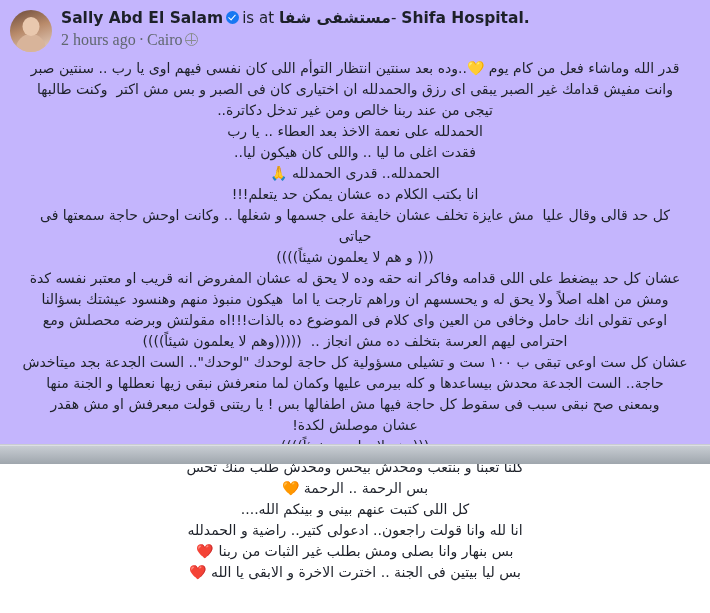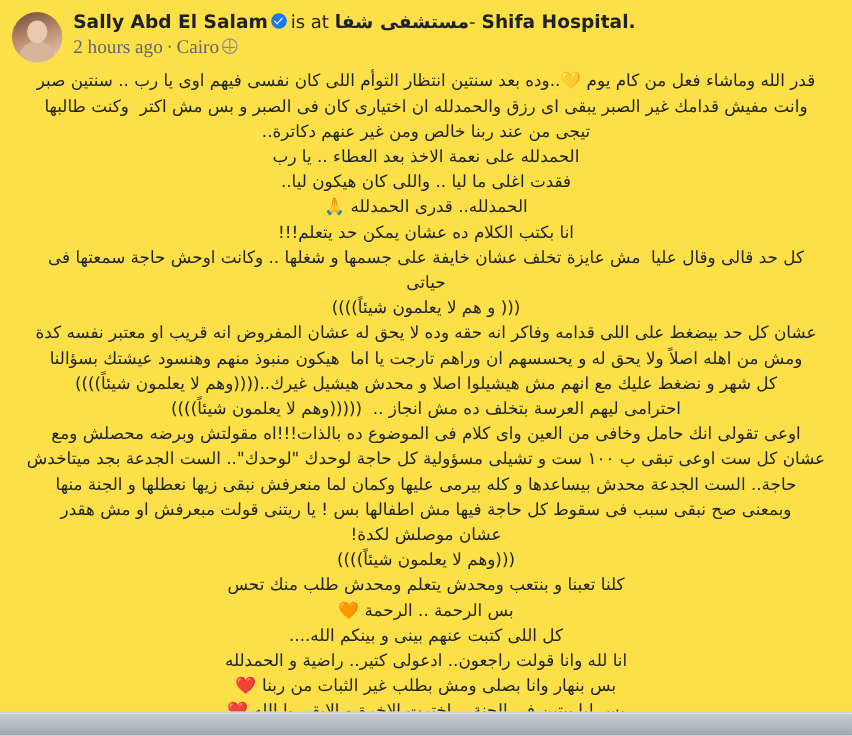--- a/index.html
+++ b/index.html
@@ -9,22 +9,22 @@
   }
   body {
     font-family: "DejaVu Sans", "Liberation Sans", sans-serif;
     width: 710px;
     height: 613px;
     overflow: hidden;
     position: relative;
   }
   .post {
     width: 710px;
-    height: 613px;
-    background: #fde047;
+    height: 464px;
+    background: #c4b5fd;
     box-sizing: border-box;
     position: relative;
   }
   
   .post-header {
     display: flex;
     align-items: flex-start;
     padding: 8px 10px 4px 10px;
     box-sizing: border-box;
   }
@@ -207,39 +207,38 @@
       </div>
       <div class="meta-line">
         <span>2 hours ago</span><span class="meta-dot">·</span><span>Cairo</span><span class="globe-icon"></span>
       </div>
     </div>
   </div>
 
   <div class="post-body">
     <p class="pl">قدر الله وماشاء فعل من كام يوم 💛..وده بعد سنتين انتظار التوأم اللى كان نفسى فيهم اوى يا رب .. سنتين صبر</p>
     <p class="pl">وانت مفيش قدامك غير الصبر يبقى اى رزق والحمدلله ان اختيارى كان فى الصبر و بس مش اكتر  وكنت طالبها</p>
-    <p class="pl">تيجى من عند ربنا خالص ومن غير عنهم دكاترة..</p>
+    <p class="pl">تيجى من عند ربنا خالص ومن غير تدخل دكاترة..</p>
     <p class="pl">الحمدلله على نعمة الاخذ بعد العطاء .. يا رب</p>
     <p class="pl">فقدت اغلى ما ليا .. واللى كان هيكون ليا..</p>
     <p class="pl">الحمدلله.. قدرى الحمدلله 🙏</p>
     <p class="pl">انا بكتب الكلام ده عشان يمكن حد يتعلم!!!</p>
     <p class="pl">كل حد قالى وقال عليا  مش عايزة تخلف عشان خايفة على جسمها و شغلها .. وكانت اوحش حاجة سمعتها فى</p>
     <p class="pl">حياتى</p>
     <p class="pl">((( و هم لا يعلمون شيئاً))))</p>
     <p class="pl">عشان كل حد بيضغط على اللى قدامه وفاكر انه حقه وده لا يحق له عشان المفروض انه قريب او معتبر نفسه كدة</p>
     <p class="pl">ومش من اهله اصلاً ولا يحق له و يحسسهم ان وراهم تارجت يا اما  هيكون منبوذ منهم وهنسود عيشتك بسؤالنا</p>
-    <p class="pl">كل شهر و نضغط عليك مع انهم مش هيشيلوا اصلا و محدش هيشيل غيرك..((((وهم لا يعلمون شيئاً))))</p>
+    <p class="pl">اوعى تقولى انك حامل وخافى من العين واى كلام فى الموضوع ده بالذات!!!اه مقولتش وبرضه محصلش ومع</p>
     <p class="pl">احترامى ليهم العرسة بتخلف ده مش انجاز ..  (((((وهم لا يعلمون شيئاً))))</p>
-    <p class="pl">اوعى تقولى انك حامل وخافى من العين واى كلام فى الموضوع ده بالذات!!!اه مقولتش وبرضه محصلش ومع</p>
     <p class="pl">عشان كل ست اوعى تبقى ب ١٠٠ ست و تشيلى مسؤولية كل حاجة لوحدك "لوحدك".. الست الجدعة بجد ميتاخدش</p>
     <p class="pl">حاجة.. الست الجدعة محدش بيساعدها و كله بيرمى عليها وكمان لما منعرفش نبقى زيها نعطلها و الجنة منها</p>
     <p class="pl">وبمعنى صح نبقى سبب فى سقوط كل حاجة فيها مش اطفالها بس ! يا ريتنى قولت مبعرفش او مش هقدر</p>
     <p class="pl">عشان موصلش لكدة!</p>
     <p class="pl">(((وهم لا يعلمون شيئاً))))</p>
-    <p class="pl">كلنا تعبنا و بنتعب ومحدش يتعلم ومحدش طلب منك تحس</p>
+    <p class="pl">كلنا تعبنا و بنتعب ومحدش بيحس ومحدش طلب منك تحس</p>
     <p class="pl">بس الرحمة .. الرحمة 🧡</p>
     <p class="pl">كل اللى كتبت عنهم بينى و بينكم الله....</p>
     <p class="pl">انا لله وانا قولت راجعون.. ادعولى كتير.. راضية و الحمدلله</p>
     <p class="pl">بس بنهار وانا بصلى ومش بطلب غير الثبات من ربنا ❤️</p>
     <p class="pl">بس ليا بيتين فى الجنة .. اخترت الاخرة و الابقى يا الله ❤️</p>
   </div>
 
   <div class="bottom-strip">
     <div class="strip-img"></div>
   </div>

